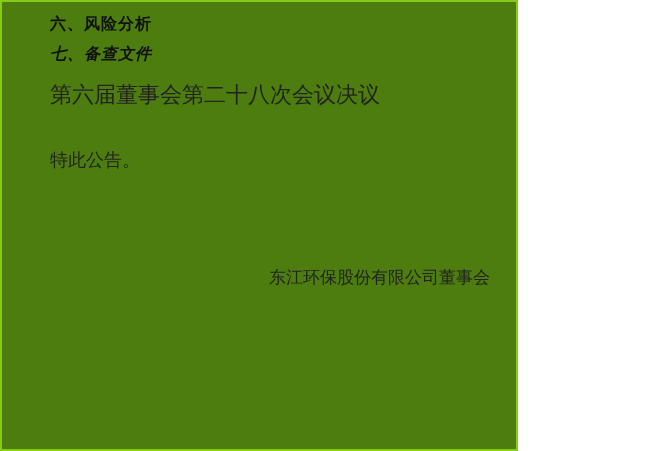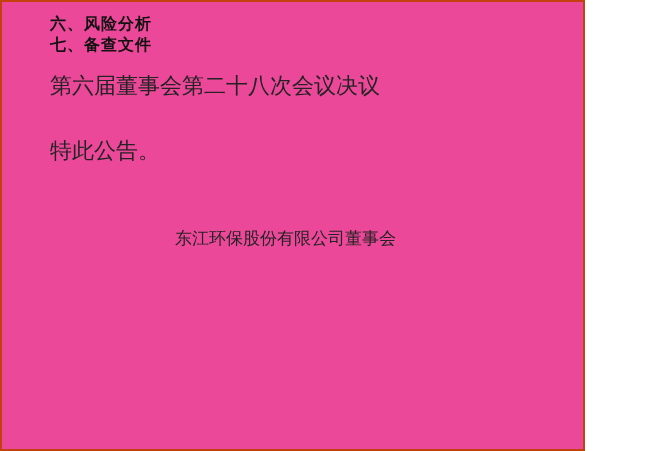--- a/index.html
+++ b/index.html
@@ -3,24 +3,24 @@
 <meta charset="utf-8">
 <style>
   html, body {
     margin: 0;
     padding: 0;
     background: #ffffff;
   }
   .page {
     position: relative;
     box-sizing: border-box;
-    width: 585px;
+    width: 518px;
     height: 451px;
-    background: #ec4899;
-    border: 2px solid #c2410c;
+    background: #4d7c0f;
+    border: 2px solid #84cc16;
     overflow: hidden;
     font-family: "Liberation Serif", "DejaVu Serif", serif;
     color: #1f1f1f;
   }
   .content {
     box-sizing: border-box;
     width: 100%;
     height: 100%;
     padding: 13px 14px 0 12px;
   }
@@ -37,37 +37,38 @@
   }
   .body-paragraph {
     margin: 17px 0 0 0;
     font-size: 17px;
     line-height: 32px;
     text-align: justify;
     text-indent: 2em;
     color: #232323;
   }
   .heading-2 {
-    margin-top: 3px;
+    margin-top: 12px;
+    font-style: italic;
   }
   .doc-item {
     margin: 21px 0 0 36px;
     font-size: 22px;
     line-height: 22px;
     color: #232323;
   }
   .closing {
     margin: 43px 0 0 36px;
-    font-size: 22px;
+    font-size: 18px;
     line-height: 22px;
     color: #232323;
   }
   .signature {
-    margin-top: 66px;
-    text-align: center;
+    margin-top: 96px;
+    text-align: right;
     padding-right: 12px;
   }
   .signature .company {
     font-size: 17px;
     line-height: 22px;
     color: #232323;
   }
 </style>
 </head>
 <body>

